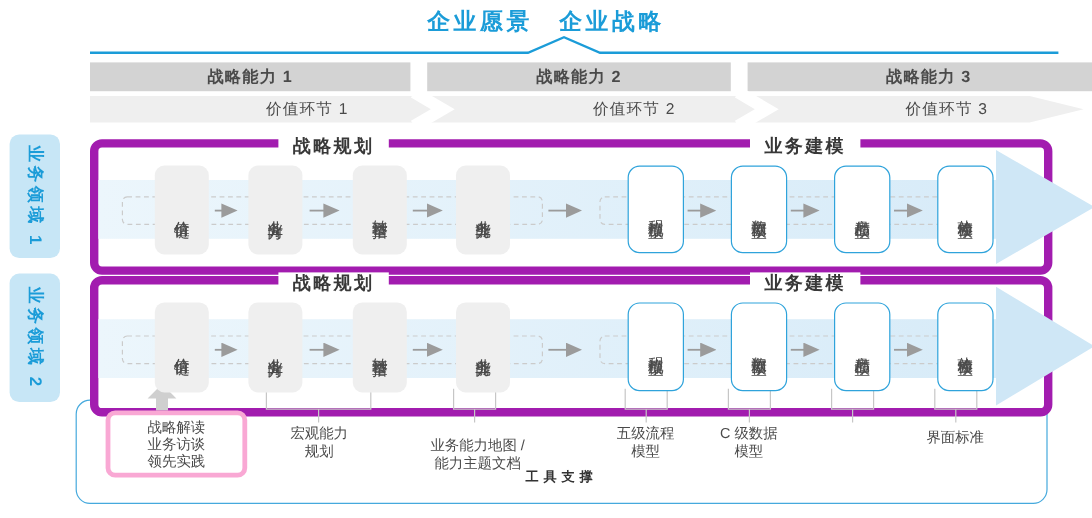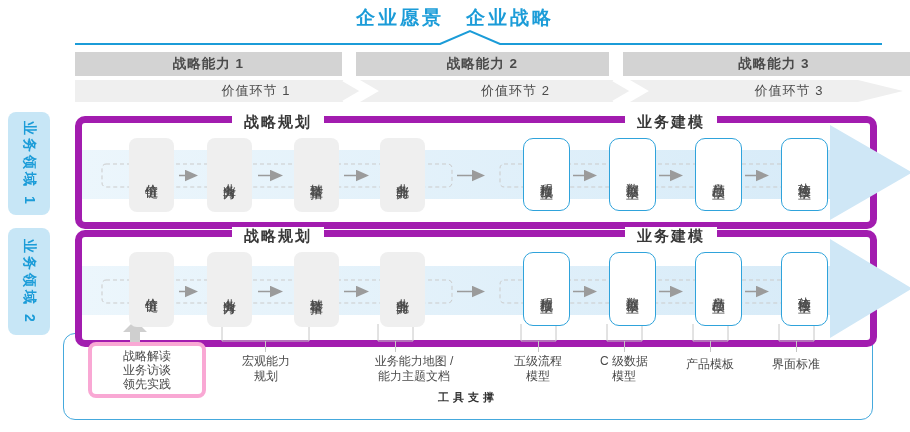--- a/index.html
+++ b/index.html
@@ -82,21 +82,21 @@
   </div>
 
   <svg class="abs" style="left:0;top:80px;" width="910" height="24">
     <polygon points="75,0 858,0 903,11 858,22 75,22" fill="#EFEFEF"></polygon>
     <path d="M345,-3 L369,11 L345,25" fill="none" stroke="#fff" stroke-width="10"></path>
     <path d="M615,-3 L639,11 L615,25" fill="none" stroke="#fff" stroke-width="10"></path>
   </svg>
   <div class="abs vc-label" style="left:75px;width:270px;">
     <span>价值环节 1</span>
   </div>
-  <div class="abs vc-label" style="left:343px;width:253px;">
+  <div class="abs vc-label" style="left:356px;width:253px;">
     <span>价值环节 2</span>
   </div>
   <div class="abs vc-label" style="left:623px;width:240px;">
     <span>价值环节 3</span>
   </div>
 
   <div class="abs tools-box"></div>
 
   <div class="abs domain" style="top:112px;height:103px;">
     <span>业务领域 1</span>
@@ -171,24 +171,23 @@
       <path d="M693,324 V341 H728 V324 M710.5,341 V352"></path>
       <path d="M779,324 V341 H814 V324 M796.5,341 V352"></path>
     </g>
   </svg>
 
   <div class="abs callout">战略解读
 业务访谈
 领先实践</div>
   <div class="abs note" style="left:191px;">宏观能力
 规划</div>
-  <div class="abs note" style="left:339px;">业务能力地图 /
+  <div class="abs note" style="left:323px;margin-top:10px;">业务能力地图 /
 能力主题文档</div>
   <div class="abs note" style="left:463px;font-family:Liberation Serif, serif;">五级流程
 模型</div>
   <div class="abs note" style="left:549px;">C 级数据
 模型</div>
-  <div class="abs note single" style="left:635px;">产品模板</div>
   <div class="abs note single" style="left:721px;">界面标准</div>
 
   <div class="abs tools-label">工具支撑</div>
 
 </div>
 
 </body></html>

